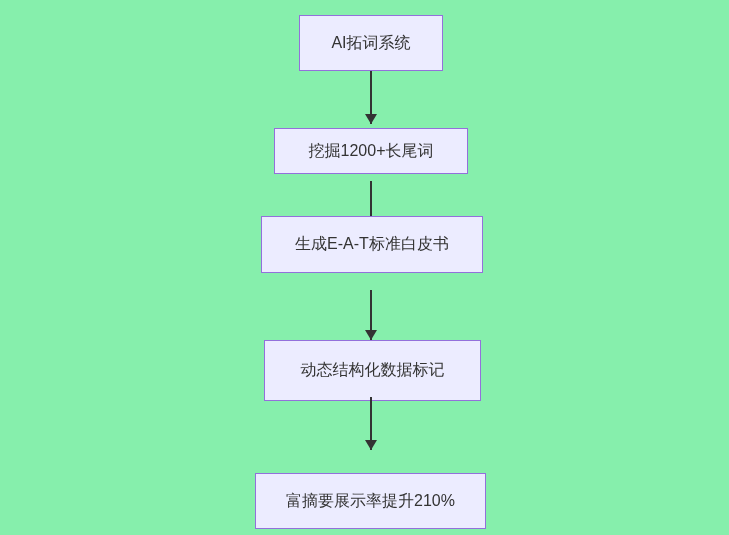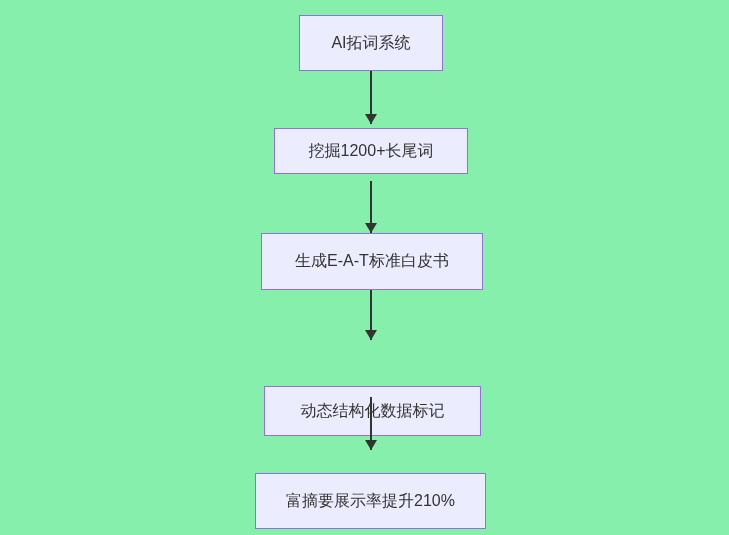--- a/index.html
+++ b/index.html
@@ -24,22 +24,22 @@
     color: #333333;
     font-size: 16px;
     display: flex;
     align-items: center;
     justify-content: center;
     text-align: center;
     white-space: nowrap;
   }
   .node-1 { left: 299px; top: 15px;  width: 144px; height: 56px; }
   .node-2 { left: 274px; top: 128px; width: 194px; height: 46px; }
-  .node-3 { left: 261px; top: 233px; width: 222px; height: 57px; }
-  .node-4 { left: 264px; top: 340px; width: 217px; height: 50px; margin-top: 46px; }
+  .node-3 { left: 261px; top: 216px; width: 222px; height: 57px; }
+  .node-4 { left: 264px; top: 340px; width: 217px; height: 61px; }
   .node-5 { left: 255px; top: 473px; width: 231px; height: 56px; }
 
   .arrow {
     position: absolute;
     left: 370px;
     width: 2px;
     background: #333333;
   }
   .arrow-1 { top: 71px;  height: 53px; }
   .arrow-2 { top: 181px; height: 52px; }

